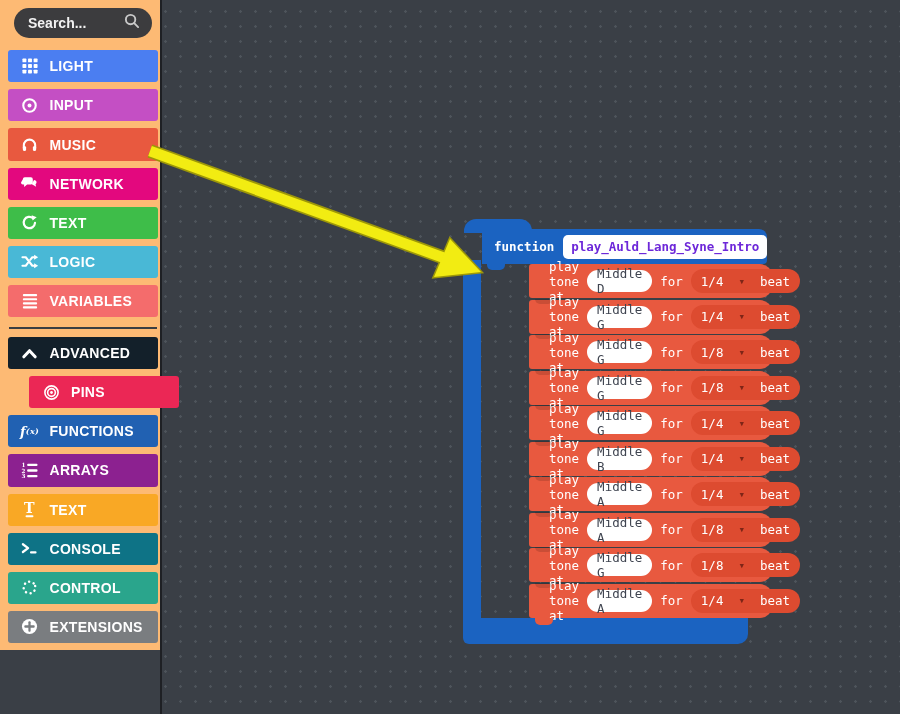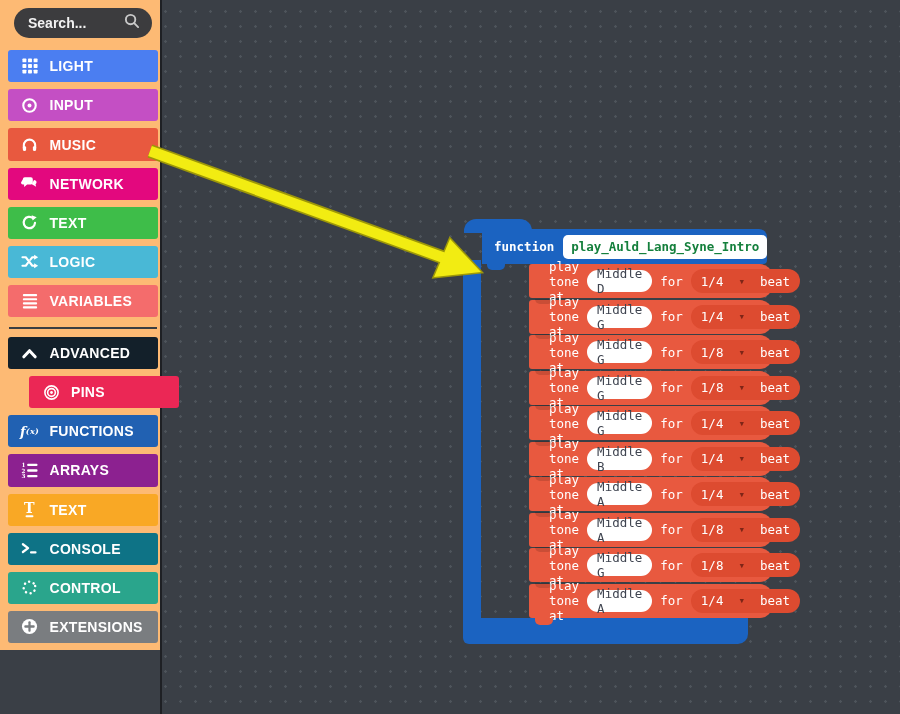--- a/index.html
+++ b/index.html
@@ -35,21 +35,21 @@
   
   .blk{position:absolute;background:#1b63c1;}
   .hat{left:464px;top:219px;width:68px;height:14px;border-radius:12px 12px 0 0;}
   .fhead{left:482px;top:229px;width:285px;height:35px;border-radius:0 8px 4px 0;
     display:flex;align-items:center;padding-left:12px;box-sizing:border-box;gap:9px;}
   .fstrip{left:463px;top:260px;width:18px;height:358px;}
   .ffoot{left:463px;top:618px;width:285px;height:26px;border-radius:0 0 10px 6px;}
   .ftab{left:487px;top:262px;width:18px;height:8px;border-radius:0 0 5px 5px;z-index:3;}
   .kw{color:#fff;font-family:"DejaVu Sans Mono",monospace;font-weight:bold;font-size:12.5px;}
   .fname{background:#fff;border-radius:5px;height:24px;display:flex;align-items:center;
-    padding:0 8px;color:#15803d;font-family:"DejaVu Sans Mono",monospace;
+    padding:0 8px;color:#6d28d9;font-family:"DejaVu Sans Mono",monospace;
     font-weight:bold;font-size:12.5px;}
 
   .rows{position:absolute;left:481px;top:264px;width:291px;display:flex;
     flex-direction:column;gap:1.5px;z-index:2;}
   .prow{position:relative;height:34px;background:#e8593f;
     border-radius:3px 12px 12px 3px;display:flex;align-items:center;
     padding-left:20px;box-sizing:border-box;gap:8px;
     color:#fff;font-family:"DejaVu Sans Mono",monospace;font-weight:normal;font-size:12.5px;margin-left:48px;}
   .prow.notched::before{content:"";position:absolute;left:6px;top:-1px;width:18px;
     height:5px;background:rgba(0,0,0,.13);border-radius:0 0 5px 5px;}

